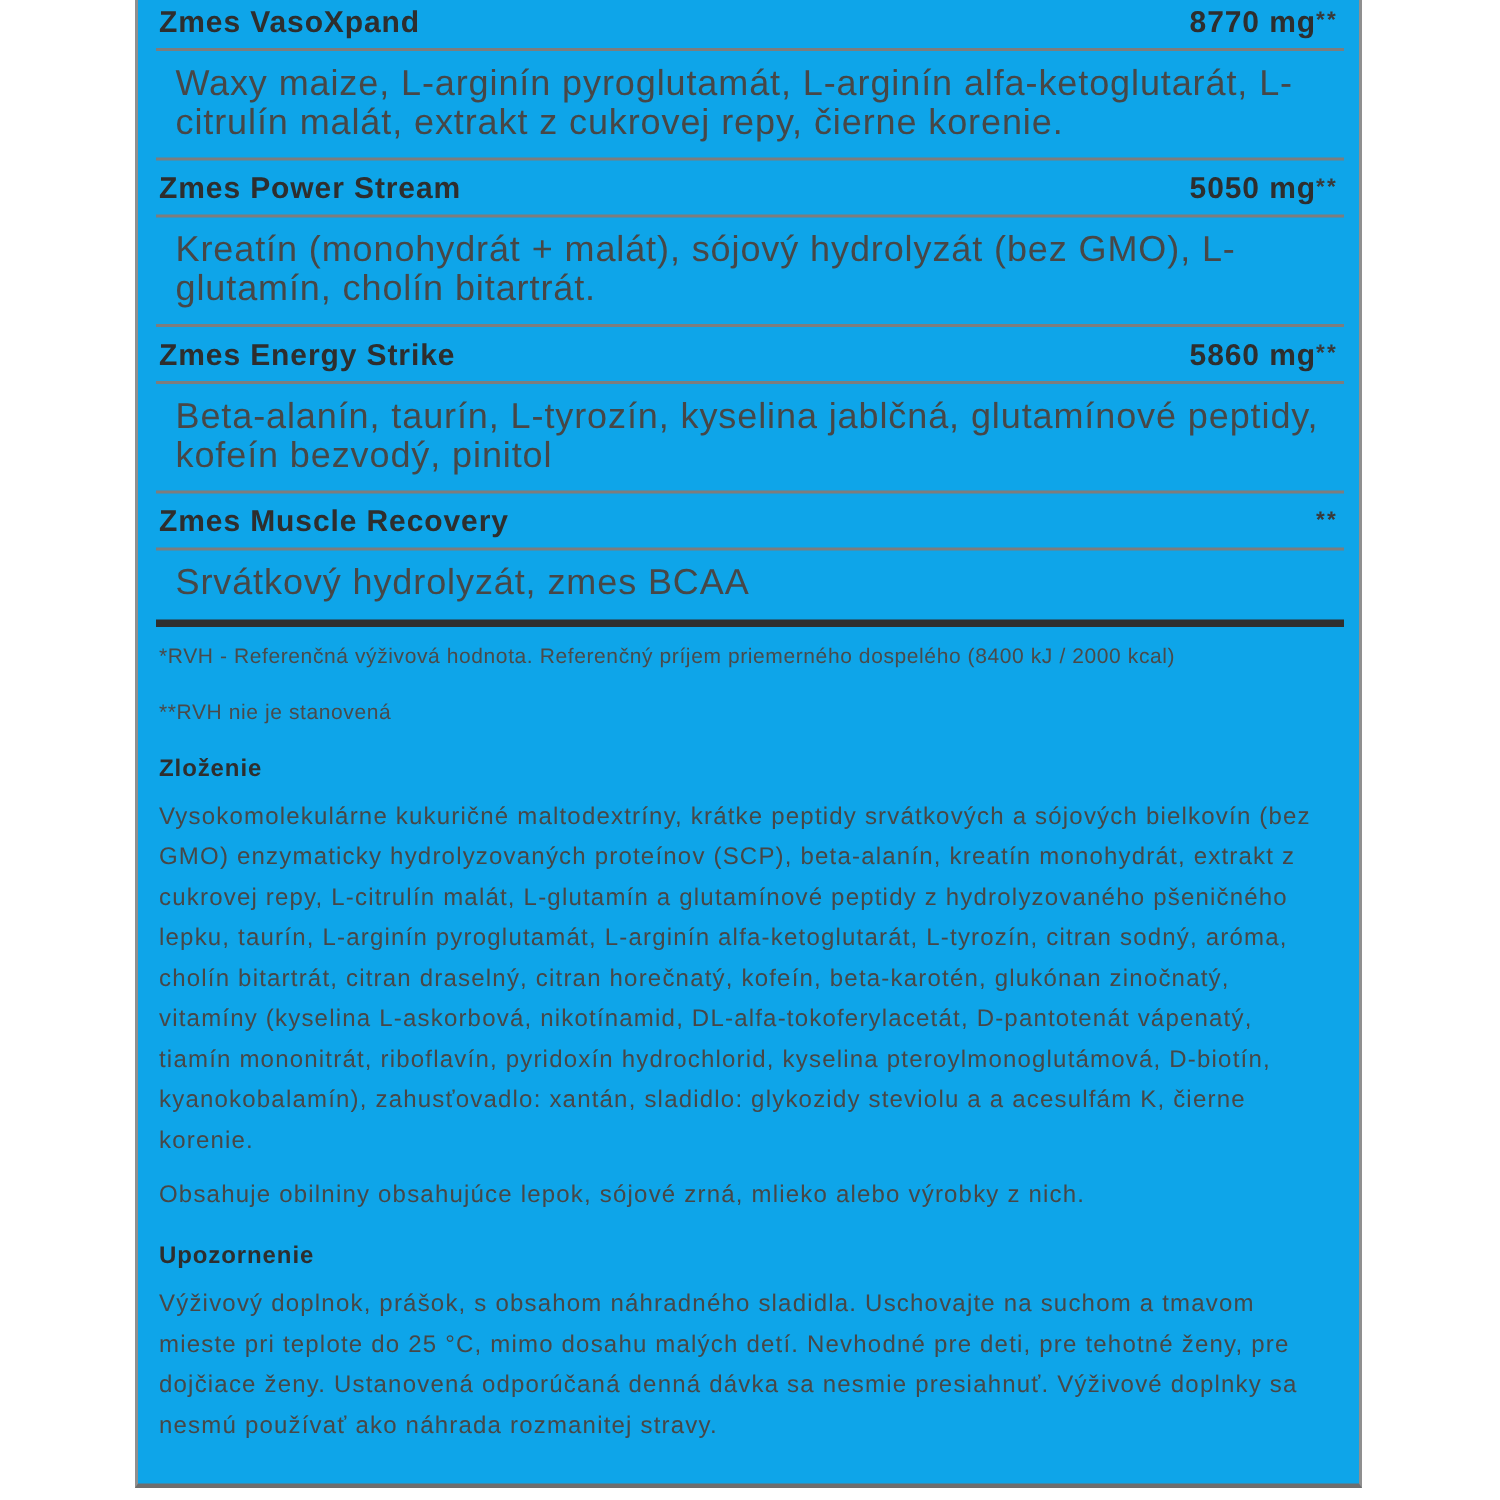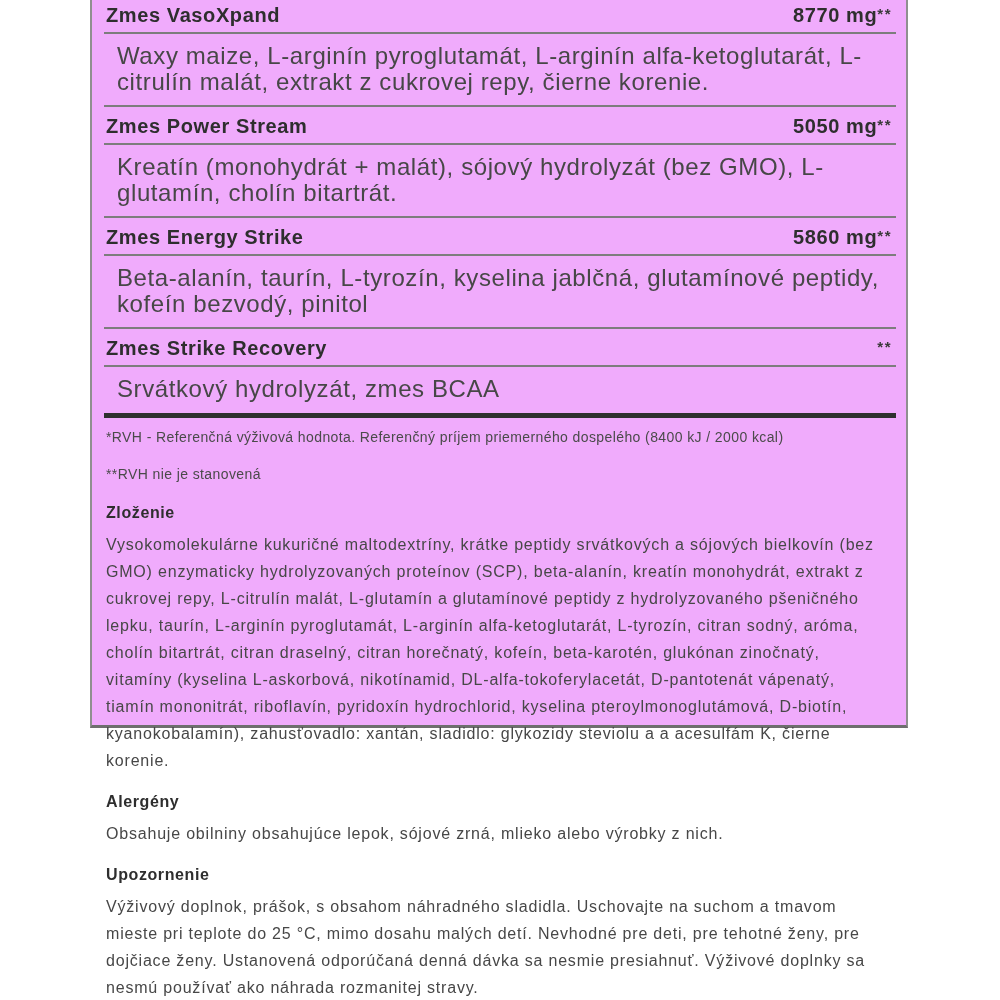--- a/index.html
+++ b/index.html
@@ -12,28 +12,28 @@
     width: 1000px;
     height: 1000px;
     position: relative;
     overflow: hidden;
   }
   .label-box {
     position: absolute;
     left: 90px;
     top: 0;
     width: 818px;
-    height: 728px;
+    height: 992px;
     box-sizing: border-box;
     border-left: 2px solid #8f8f8f;
     border-right: 2px solid #8f8f8f;
     border-bottom: 3px solid #6e6e6e;
     padding: 0 10px 0 12px;
     color: #3c3c3c;
-    background: #f0abfc;
+    background: #0ea5e9;
   }
   
   .blend-header {
     display: grid;
     grid-template-columns: 539px 1fr auto;
     align-items: start;
     padding: 8px 4px 5px 2px;
     font-weight: bold;
     font-size: 20px;
     letter-spacing: 0.6px;
@@ -124,34 +124,33 @@
       <span class="blend-amount">5860 mg</span>
       <span class="blend-rvh">**</span>
     </div>
     <div class="rule"></div>
     <div class="blend-ingredients">Beta-alanín, taurín, L-tyrozín, kyselina jablčná, glutamínové peptidy, kofeín bezvodý, pinitol</div>
     <div class="rule"></div>
   </div>
 
   <div class="blend">
     <div class="blend-header">
-      <span>Zmes Strike Recovery</span>
+      <span>Zmes Muscle Recovery</span>
       <span class="blend-rvh">**</span>
     </div>
     <div class="rule"></div>
     <div class="blend-ingredients">Srvátkový hydrolyzát, zmes BCAA</div>
   </div>
 
   <div class="table-bottom-rule"></div>
 
   <div class="footnote">*RVH - Referenčná výživová hodnota. Referenčný príjem priemerného dospelého (8400 kJ / 2000 kcal)</div>
   <div class="footnote second">**RVH nie je stanovená</div>
 
   <div class="section-heading">Zloženie</div>
   <div class="section-body">Vysokomolekulárne kukuričné maltodextríny, krátke peptidy srvátkových a sójových bielkovín (bez GMO) enzymaticky hydrolyzovaných proteínov (SCP), beta-alanín, kreatín monohydrát, extrakt z cukrovej repy, L-citrulín malát, L-glutamín a glutamínové peptidy z hydrolyzovaného pšeničného lepku, taurín, L-arginín pyroglutamát, L-arginín alfa-ketoglutarát, L-tyrozín, citran sodný, aróma, cholín bitartrát, citran draselný, citran horečnatý, kofeín, beta-karotén, glukónan zinočnatý, vitamíny (kyselina L-askorbová, nikotínamid, DL-alfa-tokoferylacetát, D-pantotenát vápenatý, tiamín mononitrát, riboflavín, pyridoxín hydrochlorid, kyselina pteroylmonoglutámová, D-biotín, kyanokobalamín), zahusťovadlo: xantán, sladidlo: glykozidy steviolu a a acesulfám K, čierne korenie.</div>
 
-  <div class="section-heading">Alergény</div>
   <div class="section-body">Obsahuje obilniny obsahujúce lepok, sójové zrná, mlieko alebo výrobky z nich.</div>
 
   <div class="section-heading">Upozornenie</div>
   <div class="section-body">Výživový doplnok, prášok, s obsahom náhradného sladidla. Uschovajte na suchom a tmavom mieste pri teplote do 25 °C, mimo dosahu malých detí. Nevhodné pre deti, pre tehotné ženy, pre dojčiace ženy. Ustanovená odporúčaná denná dávka sa nesmie presiahnuť. Výživové doplnky sa nesmú používať ako náhrada rozmanitej stravy.</div>
 
 </div>
 
 </body></html>

